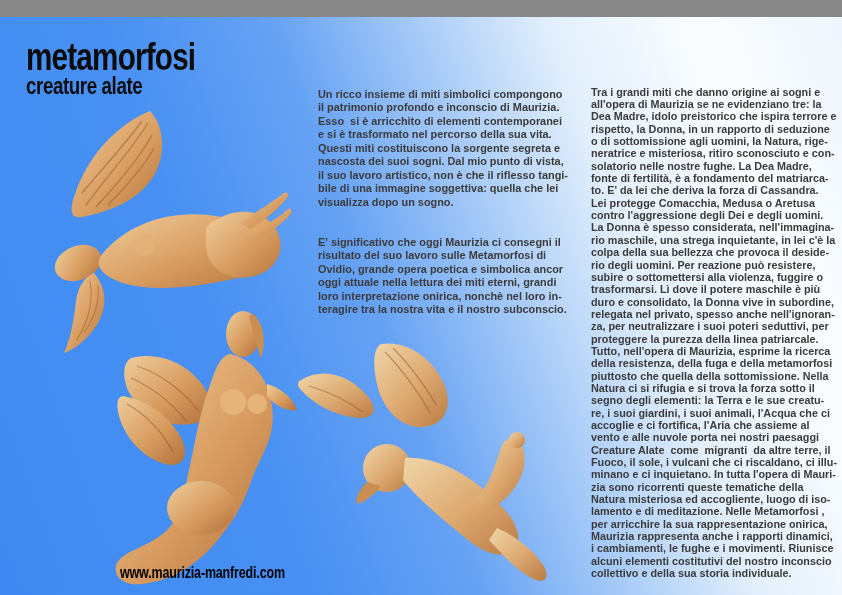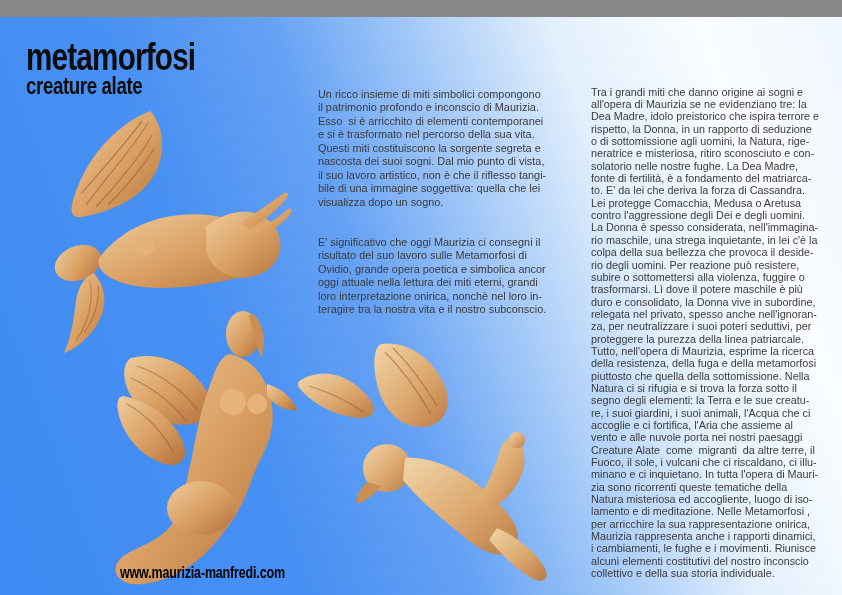--- a/index.html
+++ b/index.html
@@ -15,21 +15,21 @@
   }
   .title-block{position:absolute;left:26px;top:22px;color:#0c0c0c;}
   .title-block h1{
     margin:0;font-size:38px;line-height:36px;font-weight:bold;
     letter-spacing:-1px;transform:scaleX(0.78);transform-origin:0 0;
   }
   .title-block h2{
     margin:0;font-size:24px;line-height:22px;font-weight:bold;
     letter-spacing:-0.5px;transform:scaleX(0.78);transform-origin:0 0;
   }
-  .col{position:absolute;color:#3b3b3b;white-space:pre;}
+  .col{position:absolute;color:#3b3b3b;white-space:pre;font-weight:bold;}
   .col p{margin:0;}
   .col-left{left:318px;top:44px;width:268px;font-size:10.9px;line-height:13.45px;}
   .col-right{left:591px;top:44px;width:250px;font-size:10.8px;line-height:12.35px;}
   .signature{margin-top:4px;text-align:center;line-height:12.5px;white-space:pre-line;}
   .website{
     position:absolute;left:120px;top:547px;
     font-size:16px;font-weight:bold;color:#000;
     letter-spacing:-0.2px;transform:scaleX(0.78);transform-origin:0 0;
     white-space:nowrap;
   }

